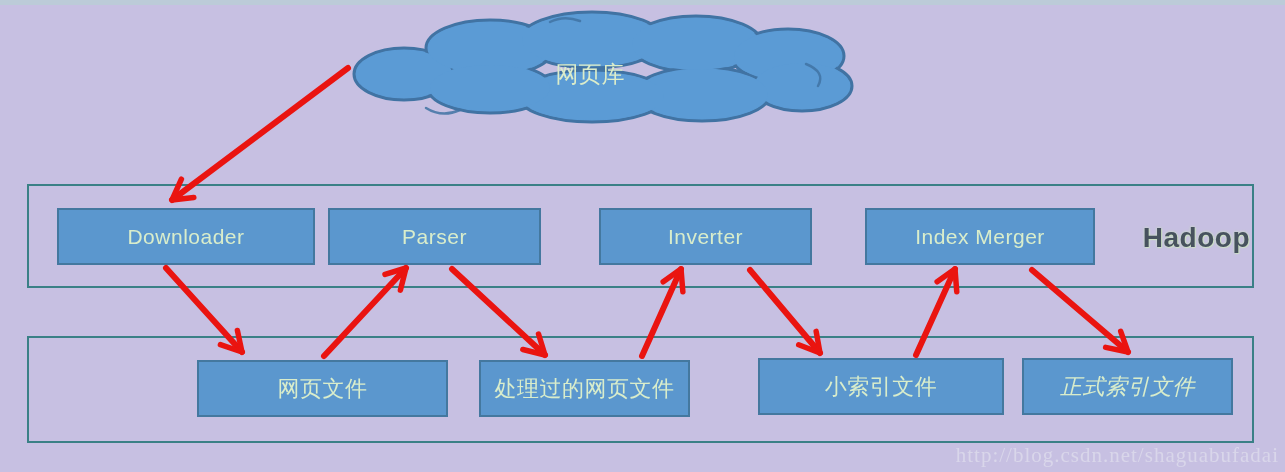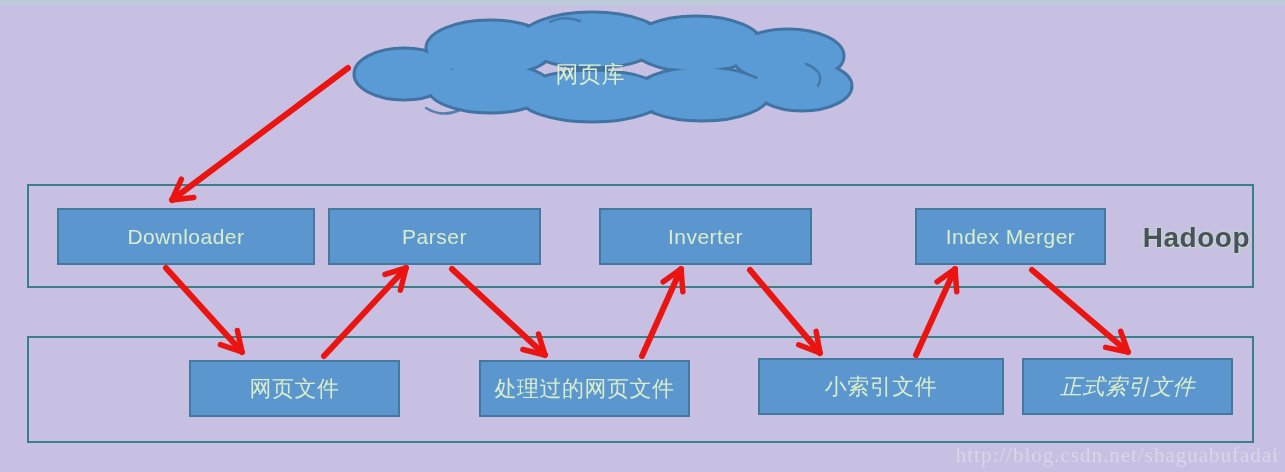--- a/index.html
+++ b/index.html
@@ -21,22 +21,22 @@
   .node{
     position:absolute; height:57px;
     background:#5b97ce; border:2px solid #44789f; box-sizing:border-box;
     display:flex; align-items:center; justify-content:center;
     color:#d9edcb; font-size:21px; letter-spacing:.5px;
   }
   .node.cjk{ font-size:22px; }
   .node-downloader{ left:57px;  top:208px; width:258px; }
   .node-parser    { left:328px; top:208px; width:213px; }
   .node-inverter  { left:599px; top:208px; width:213px; }
-  .node-indexmerger{ left:915px; top:208px; width:191px; }
-  .node-webfile   { left:189px; top:360px; width:211px;font-family:Liberation Serif, serif; }
+  .node-indexmerger{ left:865px; top:208px; width:230px; }
+  .node-webfile   { left:197px; top:360px; width:251px;font-family:Liberation Serif, serif; }
   .node-procfile  { left:479px; top:360px; width:211px; }
   .node-smallidx  { left:758px; top:358px; width:246px; }
   .node-officialidx{ left:1022px; top:358px; width:211px;font-style:italic; }
   .layer-label{
     position:absolute; font-size:28px; font-weight:bold; color:#47525e;
     text-shadow:0 0 3px rgba(206,235,187,.95), 1px 1px 0 rgba(206,235,187,.55);
     letter-spacing:.5px;
   }
   .hadoop-label{ left:1100px; top:222px; width:150px; text-align:right; }
   .hdfs-label  { left:52px;  top:374px; width:95px;  text-align:center; }

